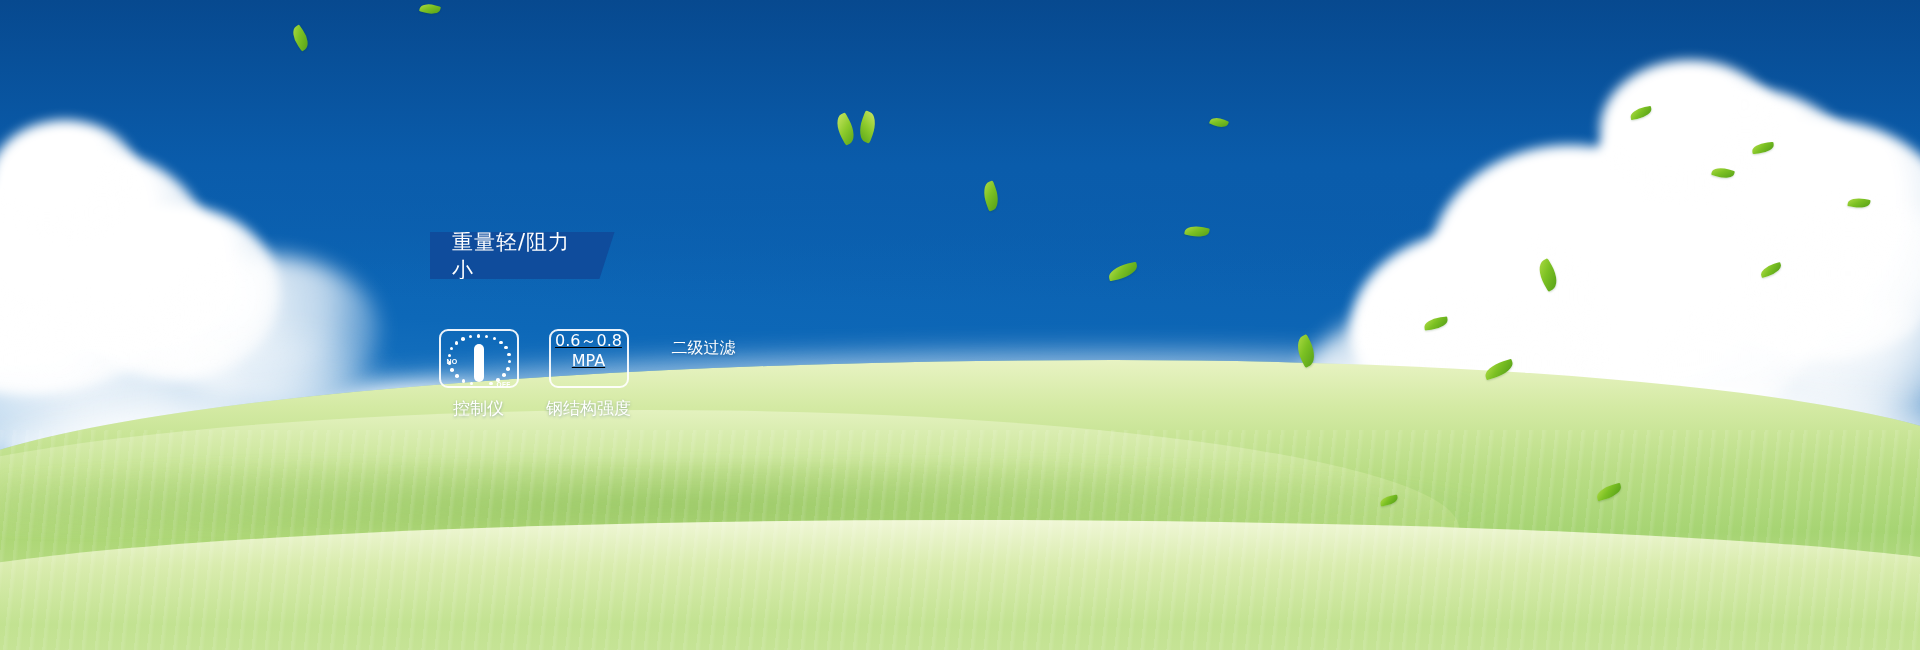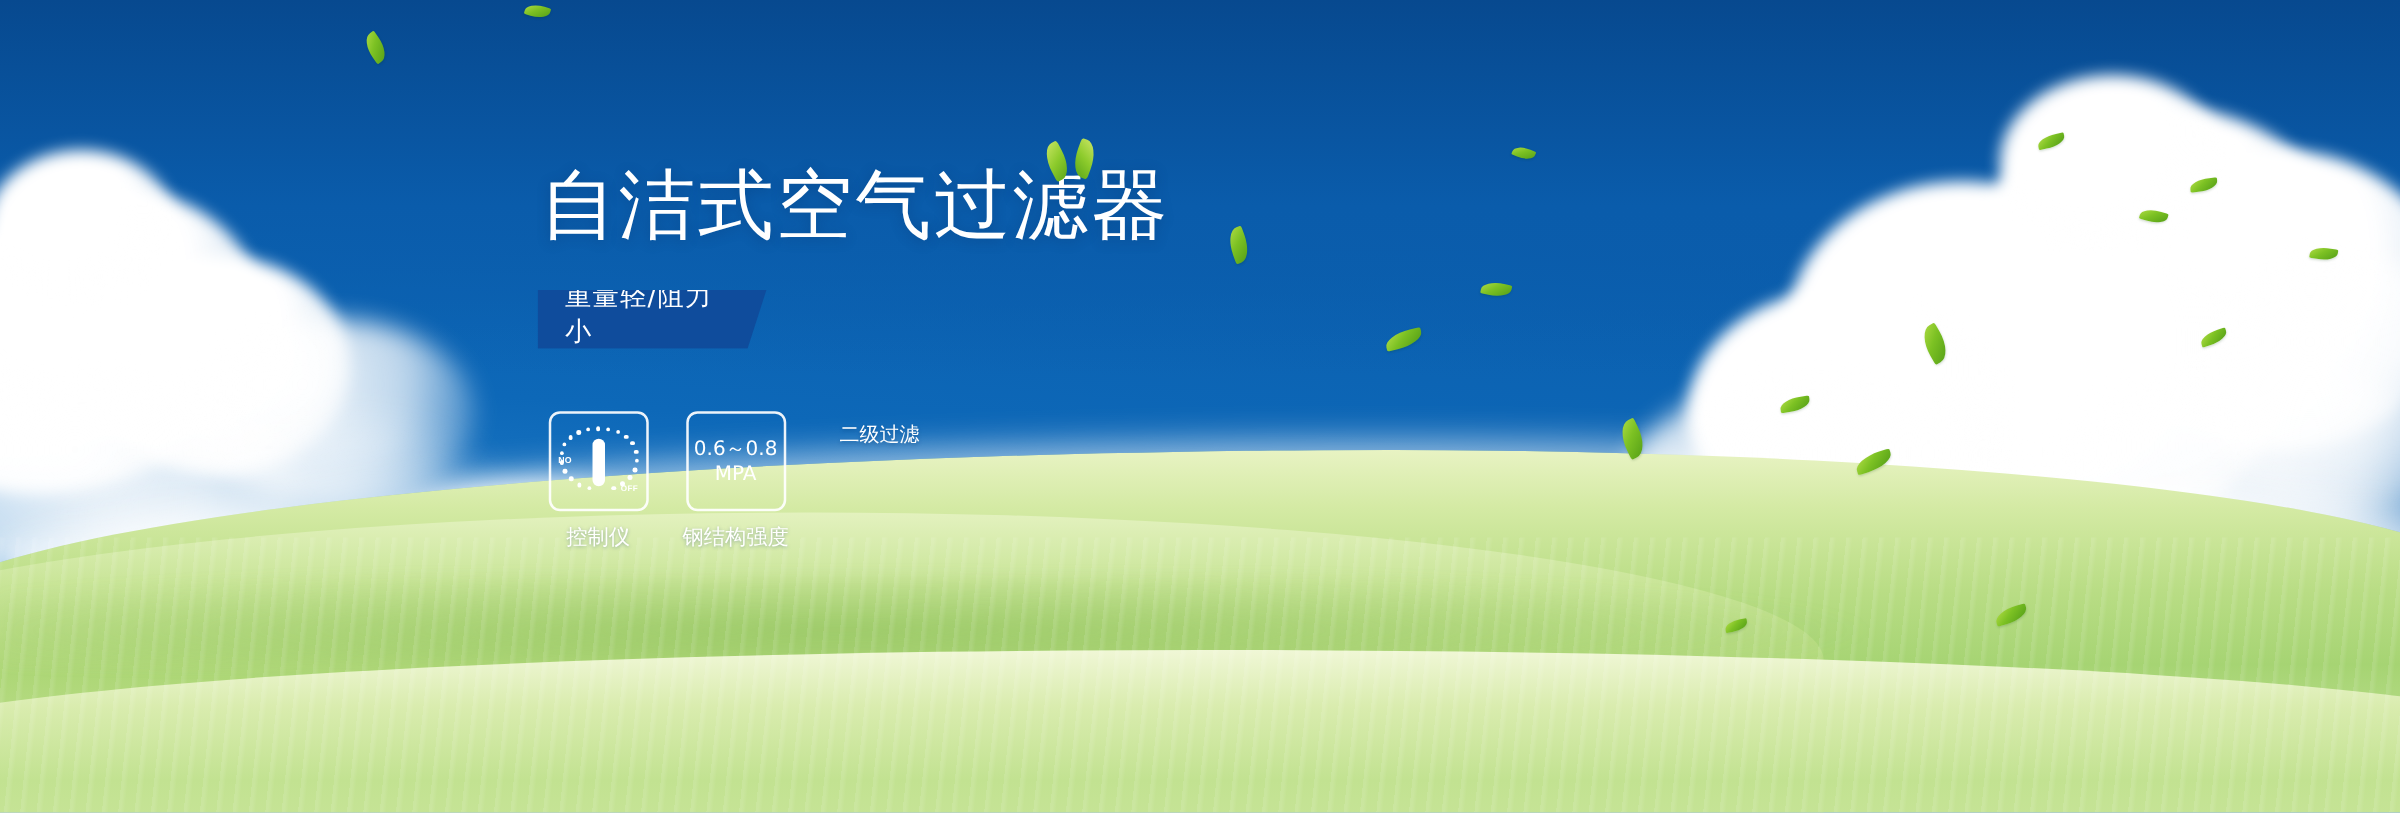--- a/index.html
+++ b/index.html
@@ -95,21 +95,21 @@
   .title-leaves{position:absolute;left:836px;top:110px;width:50px;height:34px;}
   .tleaf{position:absolute;width:15px;height:30px;
     background:linear-gradient(150deg,#cfe86a 0%,#8dcb2c 50%,#55a218 100%);
     border-radius:70% 10% 70% 10%;}
   .tleaf.a{left:2px;top:4px;transform:rotate(-28deg);}
   .tleaf.b{left:24px;top:2px;transform:rotate(20deg) scaleX(-1);}
 
   .badge{
     position:absolute;left:430px;top:232px;
     height:47px;width:397px;
-    display:flex;align-items:flex-end;
+    display:flex;align-items:center;
     overflow:hidden;
   }
   .badge-left{
     position:relative;
     background:#0f4c9c;
     color:#ffffff;
     display:flex;align-items:center;justify-content:center;
     padding:0 26px 0 22px;
     font-size:21px;letter-spacing:1px;
     font-family:"DejaVu Sans","Liberation Sans",sans-serif;
@@ -129,26 +129,27 @@
     margin-left:-18px;
     clip-path:polygon(20px 0, 100% 0, 100% 100%, 0 100%);
   }
 
   .features{
     position:absolute;left:436px;top:329px;
     display:flex;gap:25px;
   }
   .feature{width:85px;display:flex;flex-direction:column;align-items:center;}
   .fbox{
-    width:80px;height:80px;
+    width:80px;height:59px;
     border:2px solid rgba(255,255,255,.92);
     border-radius:9px;
-    display:flex;align-items:center;justify-content:center;
+    display:flex;align-items:flex-start;justify-content:center;
     position:relative;
     box-sizing:border-box;
+    text-decoration:underline;
   }
   .fbox .ftext{
     color:#ffffff;font-size:16px;line-height:1.28;text-align:center;
     font-family:"DejaVu Sans","Liberation Sans",sans-serif;
     letter-spacing:0;
   }
   .flabel{
     margin-top:9px;color:#ffffff;font-size:17px;white-space:nowrap;
     font-family:"DejaVu Sans","Liberation Sans",sans-serif;
     text-shadow:0 1px 3px rgba(0,50,100,.35);
@@ -265,21 +266,20 @@
     <div class="leaf" style="left:1760px;top:265px;width:22px;height:10px;transform:rotate(-18deg);"></div>
     <div class="leaf" style="left:1848px;top:198px;width:22px;height:10px;transform:rotate(10deg);"></div>
     <div class="leaf" style="left:1380px;top:496px;width:18px;height:9px;transform:rotate(-10deg);"></div>
     <div class="leaf" style="left:1596px;top:486px;width:26px;height:12px;transform:rotate(-16deg);"></div>
     <div class="leaf" style="left:1210px;top:118px;width:18px;height:9px;transform:rotate(22deg);"></div>
     <div class="leaf" style="left:1298px;top:336px;width:16px;height:30px;transform:rotate(-26deg);"></div>
   </div>
 
   <div class="content">
 
-    <div class="title">自洁式空气过滤器</div>
 
     <div class="title-leaves">
       <span class="tleaf a"></span>
       <span class="tleaf b"></span>
     </div>
 
     <div class="badge">
       <div class="badge-left">重量轻/阻力小</div>
     </div>
 

